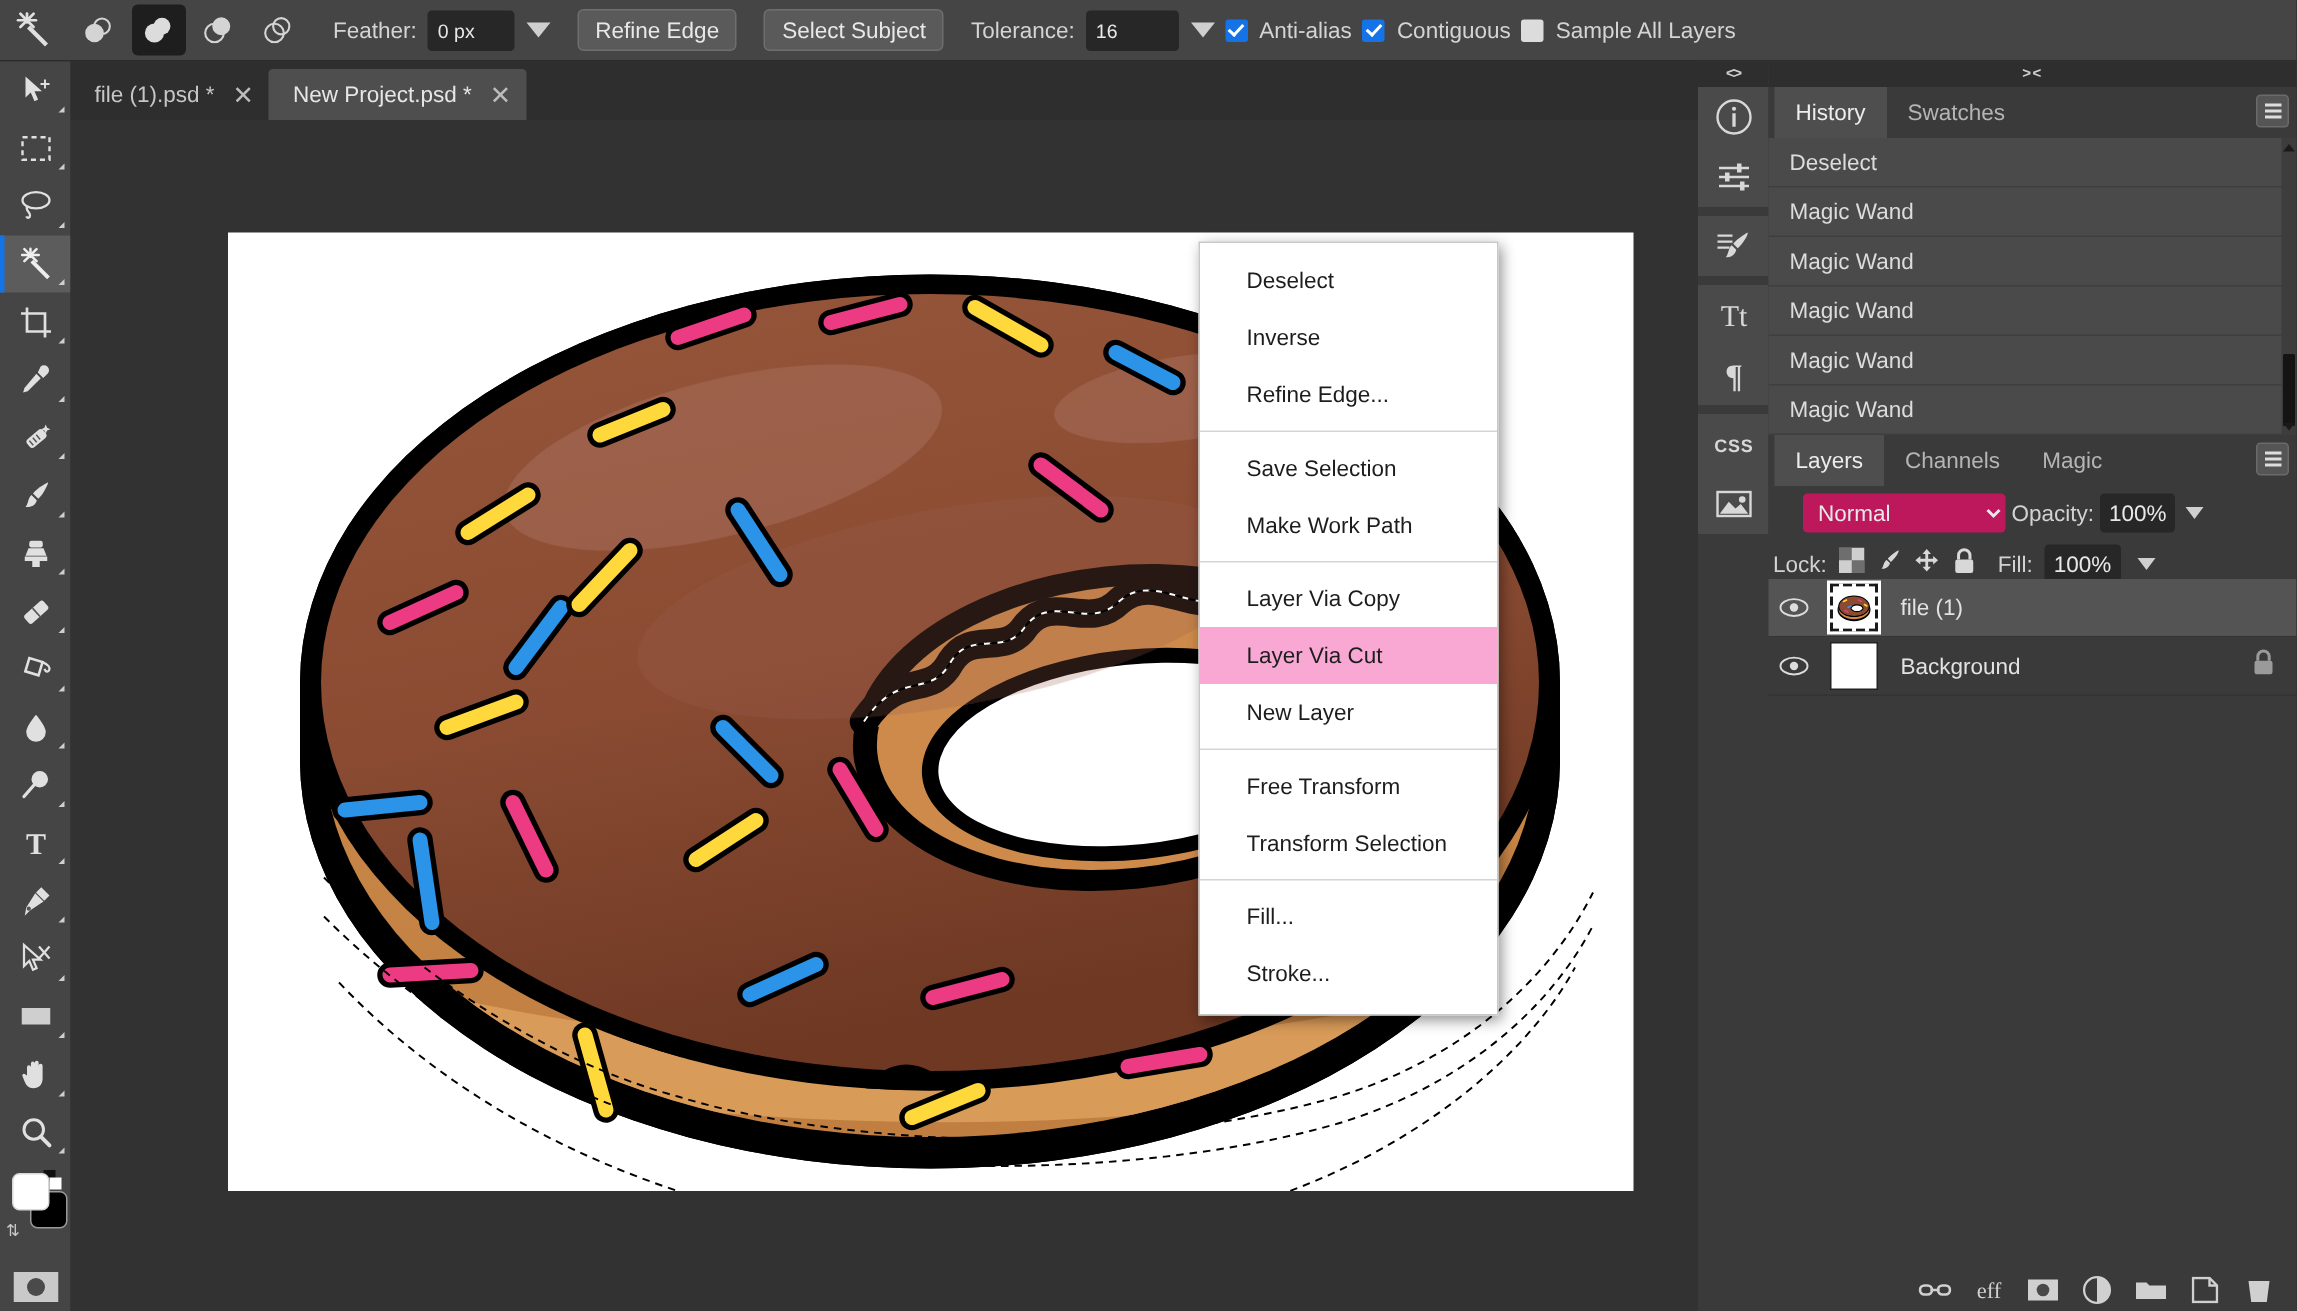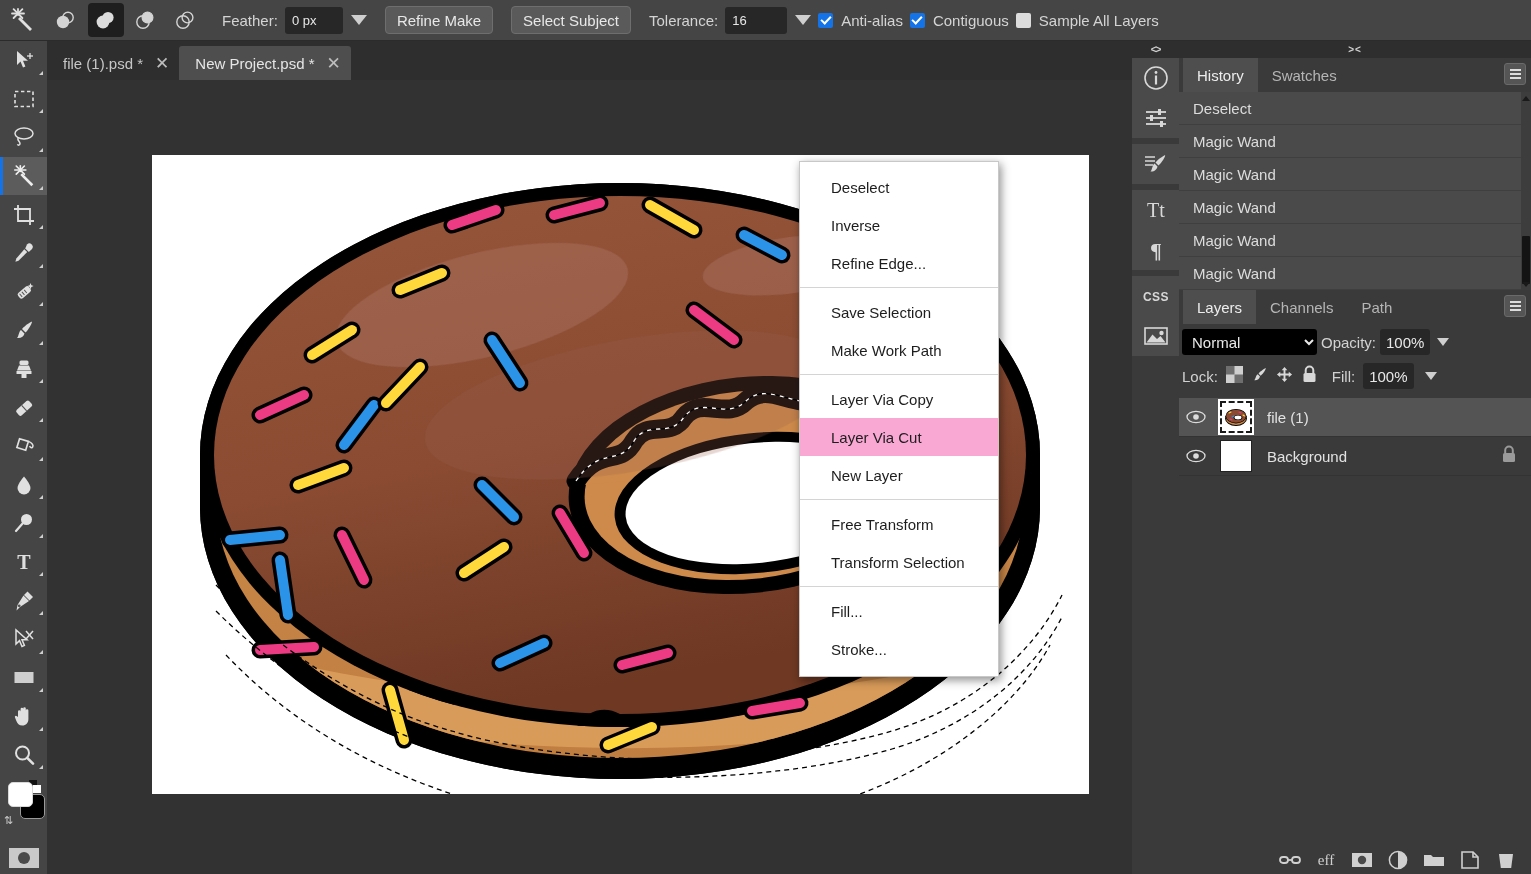--- a/index.html
+++ b/index.html
@@ -195,38 +195,38 @@
     position: absolute; right: 0; top: 0; width: 10px; height: 198px; background: #3d3d3d;
   }
   #hist-thumb { position: absolute; right: 1px; top: 144px; width: 8px; height: 48px; background: #141414; border-radius: 1px; }
   .scroll-arrow { position: absolute; right: 1px; width: 8px; height: 8px; display:flex; align-items:center; justify-content:center; }
   .tri-up { width:0;height:0;border-left:4px solid transparent;border-right:4px solid transparent;border-bottom:5px solid #1a1a1a; }
   .tri-dn { width:0;height:0;border-left:4px solid transparent;border-right:4px solid transparent;border-top:5px solid #1a1a1a; }
 
   #layers-panel { position: absolute; left: 0; top: 249px; width: 352px; height: 584px; background: #3a3a3a; }
   .layer-ctl-row { display: flex; align-items: center; height: 36px; padding-left: 3px; gap: 4px; }
   .blend-select {
-    background: #000000; color: #e8e8e8; border: none; border-radius: 3px;
+    background: #be185d; color: #e8e8e8; border: none; border-radius: 3px;
     height: 26px; width: 135px; font-size: 15px; padding: 0 6px;
-    font-family: "Liberation Sans", sans-serif; cursor: pointer;
+    font-family: "Liberation Sans", sans-serif; cursor: pointer; margin-left: 20px;
   }
   .ctl-label { color: #d2d2d2; font-size: 15px; }
   .num-box {
     background: #272727; color: #e8e8e8; border: none; border-radius: 3px;
     height: 26px; padding: 0 6px; font-size: 15px;
     display: flex; align-items: center;
   }
   .mini-caret {
     width: 0; height: 0; margin-left: 3px;
     border-left: 6px solid transparent; border-right: 6px solid transparent;
     border-top: 8px solid #cfcfcf; cursor: pointer;
   }
   .lock-row { display: flex; align-items: center; height: 32px; padding-left: 3px; gap: 8px; }
 
-  #layer-list { position: absolute; left: 0; top: 108px; width: 352px; height: 440px; background: #3a3a3a; }
+  #layer-list { position: absolute; left: 0; top: 96px; width: 352px; height: 440px; background: #3a3a3a; }
   .layer-row {
     height: 39px; display: flex; align-items: center; gap: 0px;
     border-bottom: 1px solid #333; cursor: pointer; position: relative;
   }
   .layer-row.selected { background: #545454; }
   .eye-cell { width: 34px; display: flex; align-items: center; justify-content: center; cursor: pointer; }
   .lthumb-wrap { width: 46px; display: flex; align-items: center; justify-content: center; }
   .lthumb {
     width: 32px; height: 32px; background: #fff; position: relative;
     border: 1px solid #222;
@@ -285,21 +285,21 @@
           <circle cx="13.5" cy="6.5" r="5.4" fill="none" stroke="#d4d4d4" stroke-width="1.4"></circle>
           <circle cx="9" cy="11" r="6.2" fill="none" stroke="#d4d4d4" stroke-width="1.4"></circle>
         </svg>
       </div>
     </div>
 
     <div class="opt-label">Feather:</div>
     <div class="opt-field w-feather">0 px</div>
     <div class="opt-caret"></div>
 
-    <div class="opt-button">Refine Make</div>
+    <div class="opt-button">Refine Edge</div>
     <div class="opt-button">Select Subject</div>
 
     <div class="opt-label">Tolerance:</div>
     <div class="opt-field w-tol">16</div>
     <div class="opt-caret"></div>
 
     <div class="opt-check">
       <span class="chk-box on"></span>
       <span class="chk-label">Anti-alias</span>
     </div>
@@ -789,21 +789,21 @@
           <div class="scroll-arrow" style="bottom:2px">
               <span class="tri-dn"></span>
             </div>
         </div>
       </div>
 
       <div id="layers-panel">
         <div class="tabs-row">
           <div class="ptab active">Layers</div>
           <div class="ptab">Channels</div>
-          <div class="ptab">Path</div>
+          <div class="ptab">Magic</div>
           <div class="panel-menu-btn">
               <span></span>
             </div>
         </div>
 
         <div class="layer-ctl-row">
           <select class="blend-select">
             <option>Normal</option>
           </select>
           <span class="ctl-label">Opacity:</span>

